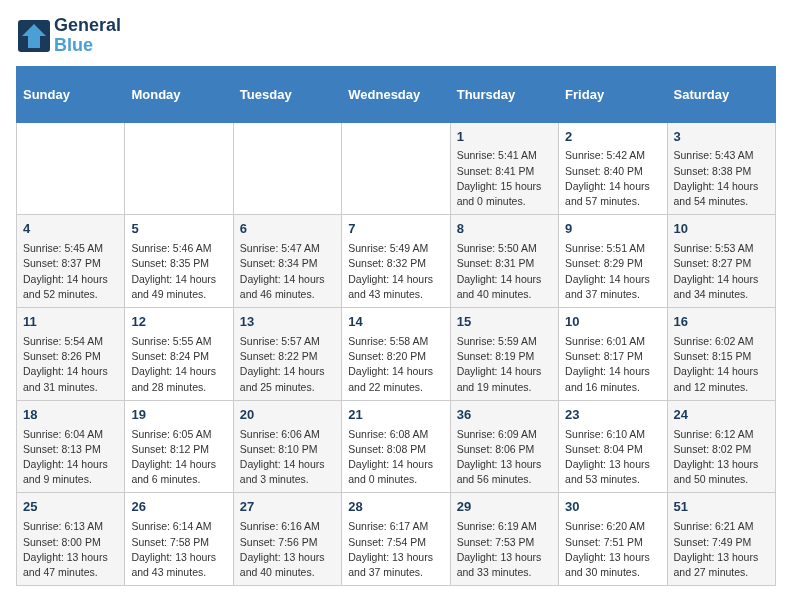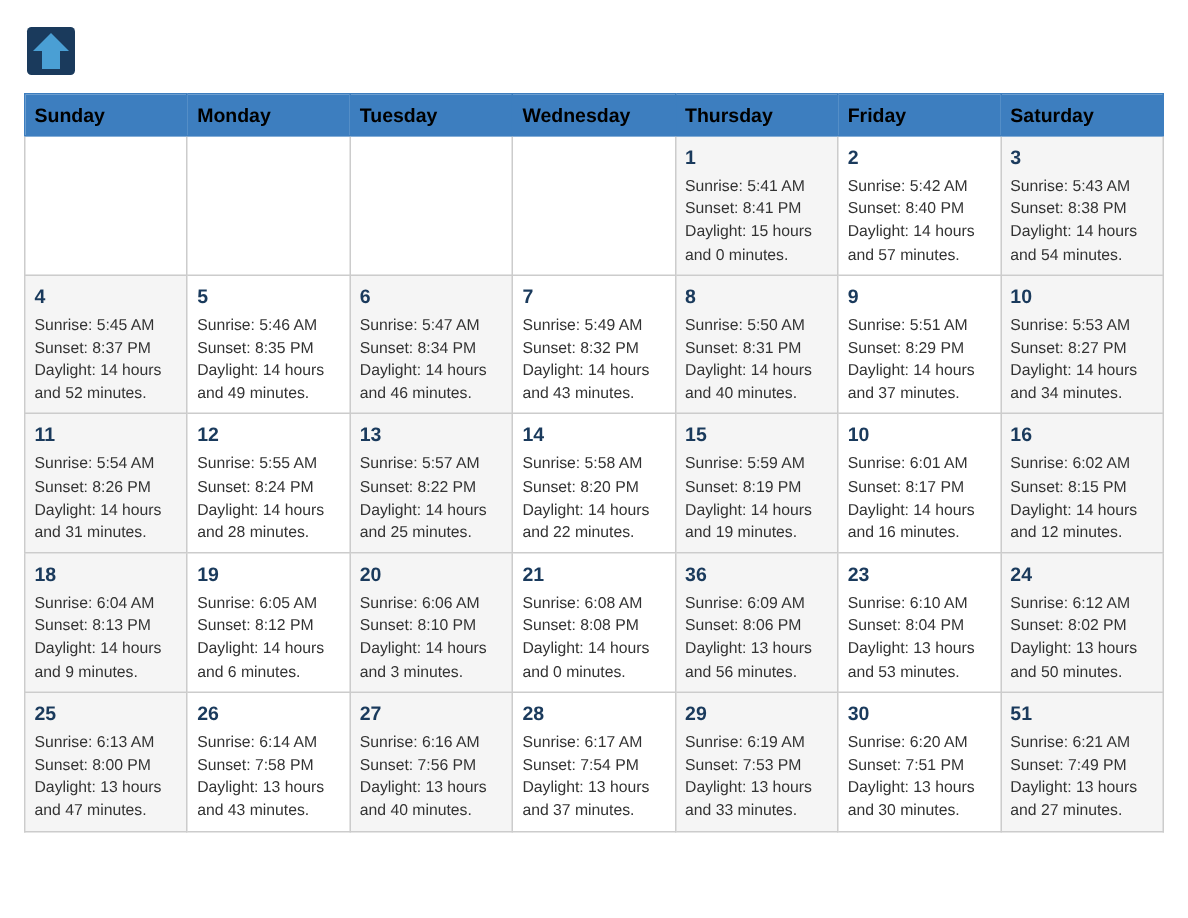--- a/index.html
+++ b/index.html
@@ -33,23 +33,23 @@
       font-size: 15px;
       color: #333;
     }
     table {
       width: 100%;
       border-collapse: collapse;
       table-layout: fixed;
     }
     th {
       background-color: #3d7ebf;
-      color: #000000;
+      color: #ffffff;
       text-align: left;
-      padding: 6px 6px;
+      padding: 20px 6px;
       font-size: 13px;
       font-weight: bold;
       border: 1px solid #3d7ebf;
     }
     td {
       vertical-align: top;
       padding: 5px 6px;
       border: 1px solid #ccc;
       font-size: 11px;
       line-height: 1.45;
@@ -99,20 +99,24 @@
 <body>
 
 <div class="header-area">
   <div class="logo">
     <div style="display:flex;align-items:center;gap:2px;">
       <div style="position:relative;width:36px;height:36px;">
         <svg width="36" height="36" viewBox="0 0 36 36">
           <rect x="2" y="2" width="32" height="32" rx="3" fill="#1a3a5c"></rect>
           <polygon points="18,6 30,18 24,18 24,30 12,30 12,18 6,18" fill="#4a9fd4"></polygon>
         </svg>
+      </div>
+      <div>
+        <div style="font-size:18px;font-weight:bold;color:#1a3a5c;line-height:1.1;">General</div>
+        <div style="font-size:18px;font-weight:bold;color:#4a9fd4;line-height:1.1;">Blue</div>
       </div>
     </div>
   </div>
   <div class="title-area">
     <div class="month-year"></div>
     <div class="location"></div>
   </div>
 </div>
 
 <table>

